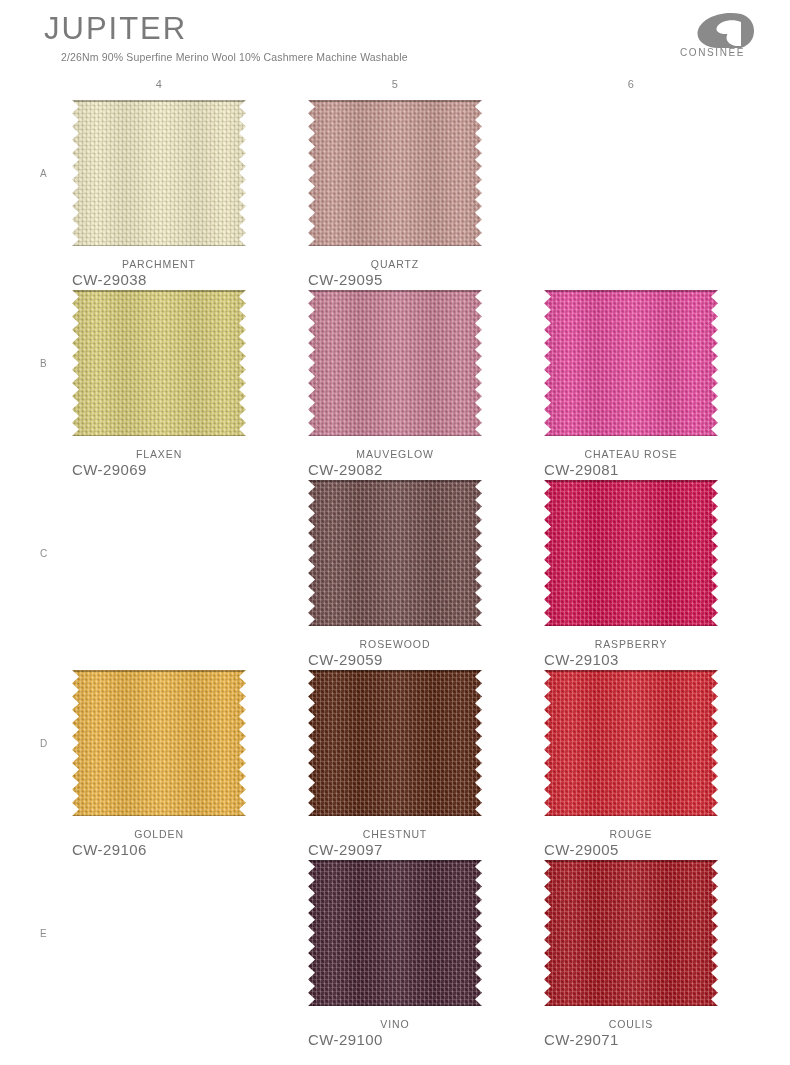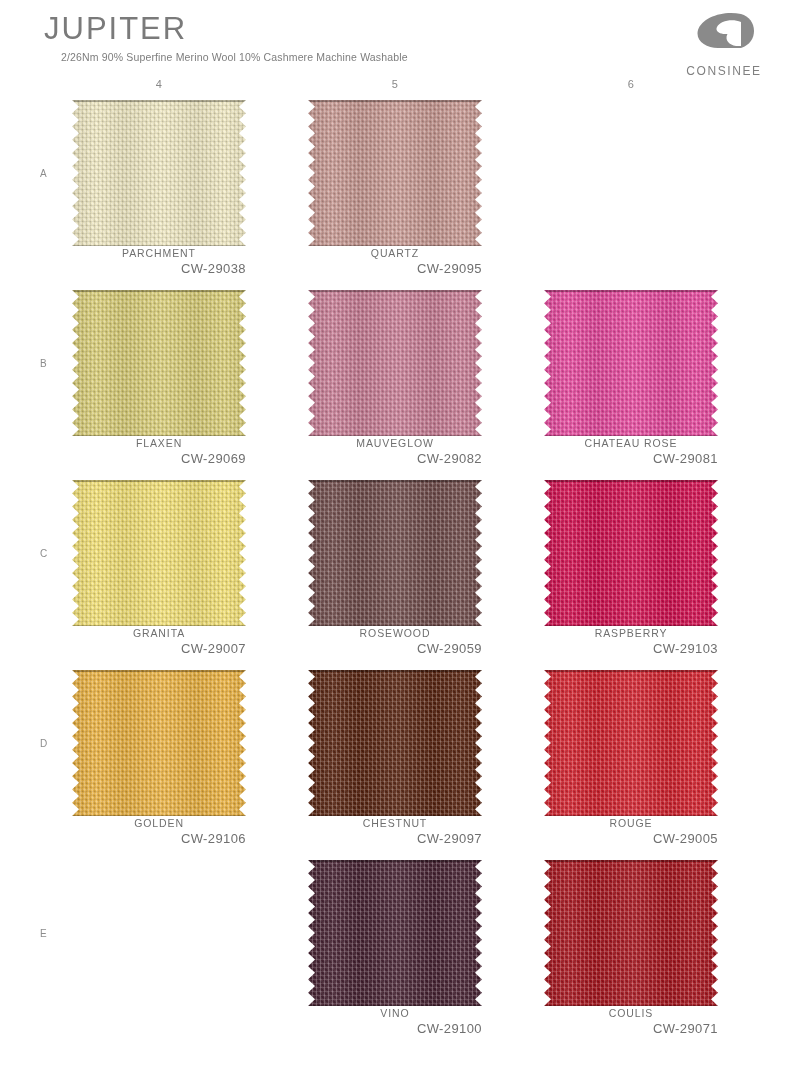--- a/index.html
+++ b/index.html
@@ -49,24 +49,24 @@
     right: 22px; top: 12px;
     width: 88px; height: 54px;
   }
   .logo-mark {
     position: absolute;
     left: 14px; top: 0;
     width: 60px; height: 38px;
   }
   .logo-word {
     position: absolute;
-    left: 0; top: 52px;
+    left: 0; top: 35px;
     width: 88px;
-    text-align: center;
-    font-size: 12px;
+    text-align: left;
+    font-size: 10px;
     letter-spacing: 1.6px;
     color: #808080;
   }
 
   
   .grid {
     position: absolute;
     left: 0; top: 78px;
     width: 790px;
   }
@@ -182,29 +182,30 @@
   
   .edge-mask {
     position: absolute;
     left: 0; top: 0;
     width: 174px; height: 146px;
     pointer-events: none;
   }
 
   
   .sw-name {
+    margin-top: 11px;
     text-align: center;
     font-size: 10.5px;
     letter-spacing: 0.9px;
     color: #6f6f6f;
     line-height: 15px;
   }
   .sw-code {
-    text-align: right;
-    font-size: 13px;
+    text-align: left;
+    font-size: 15px;
     letter-spacing: 0.4px;
     color: #6f6f6f;
     line-height: 15px;
   }
 </style>
 </head>
 <body>
 
 <div class="header">
   <div class="title">JUPITER</div>
@@ -320,36 +321,20 @@
             </svg></div>
       </div>
       <div class="sw-name">CHATEAU ROSE</div>
       <div class="sw-code">CW-29081</div>
     </div>
   </div>
 
   <div class="row">
     <div class="row-label">C</div>
 
-    <div class="cell c0">
-      <div class="swatch-wrap">
-        <div class="swatch" style="background-color: rgb(245, 227, 117);">
-          <div class="swatch-fill"></div>
-          <div class="swatch-shade"></div>
-          <div class="swatch-top-edge"></div>
-          <div class="swatch-bottom-edge"></div>
-        </div>
-        <div class="edge-mask"><svg width="174" height="146" viewBox="0 0 174 146">
-              <path d="M0,0 L7,6.64 L0,13.27 L7,19.91 L0,26.55 L7,33.18 L0,39.82 L7,46.45 L0,53.09 L7,59.73 L0,66.36 L7,73.00 L0,79.64 L7,86.27 L0,92.91 L7,99.55 L0,106.18 L7,112.82 L0,119.45 L7,126.09 L0,132.73 L7,139.36 L0,146.00 L0,146 L-2,146 L-2,0 Z" fill="#ffffff"></path>
-              <path d="M174,0 L167,6.64 L174,13.27 L167,19.91 L174,26.55 L167,33.18 L174,39.82 L167,46.45 L174,53.09 L167,59.73 L174,66.36 L167,73.00 L174,79.64 L167,86.27 L174,92.91 L167,99.55 L174,106.18 L167,112.82 L174,119.45 L167,126.09 L174,132.73 L167,139.36 L174,146.00 L174,146 L176,146 L176,0 Z" fill="#ffffff"></path>
-            </svg></div>
-      </div>
-      <div class="sw-name">GRANITA</div>
-      <div class="sw-code">CW-29007</div>
-    </div>
 
     <div class="cell c1">
       <div class="swatch-wrap">
         <div class="swatch" style="background-color: rgb(111, 74, 73);">
           <div class="swatch-fill"></div>
           <div class="swatch-shade"></div>
           <div class="swatch-top-edge"></div>
           <div class="swatch-bottom-edge"></div>
         </div>
         <div class="edge-mask"><svg width="174" height="146" viewBox="0 0 174 146">

